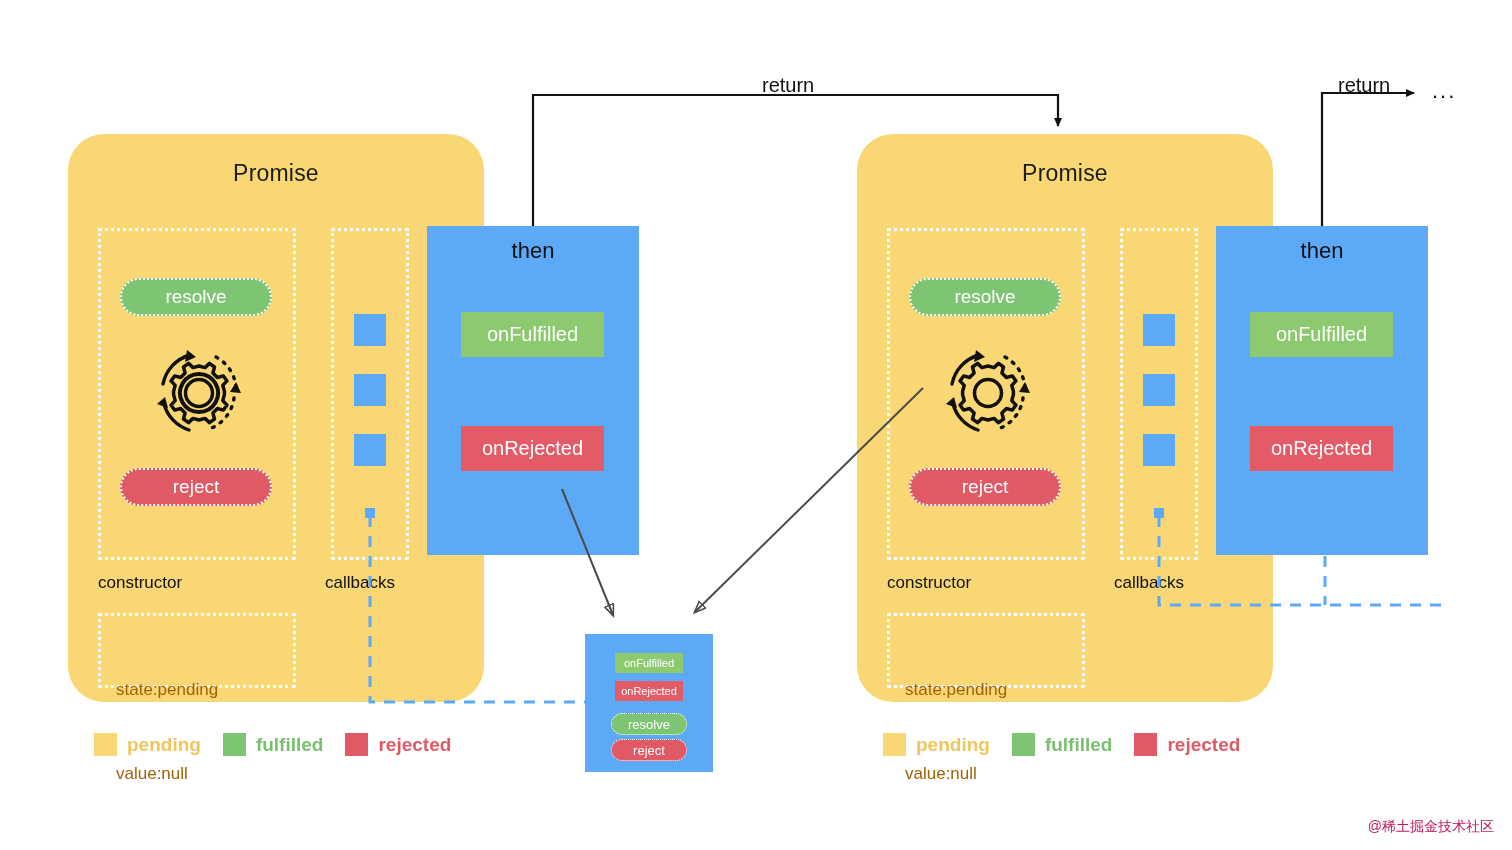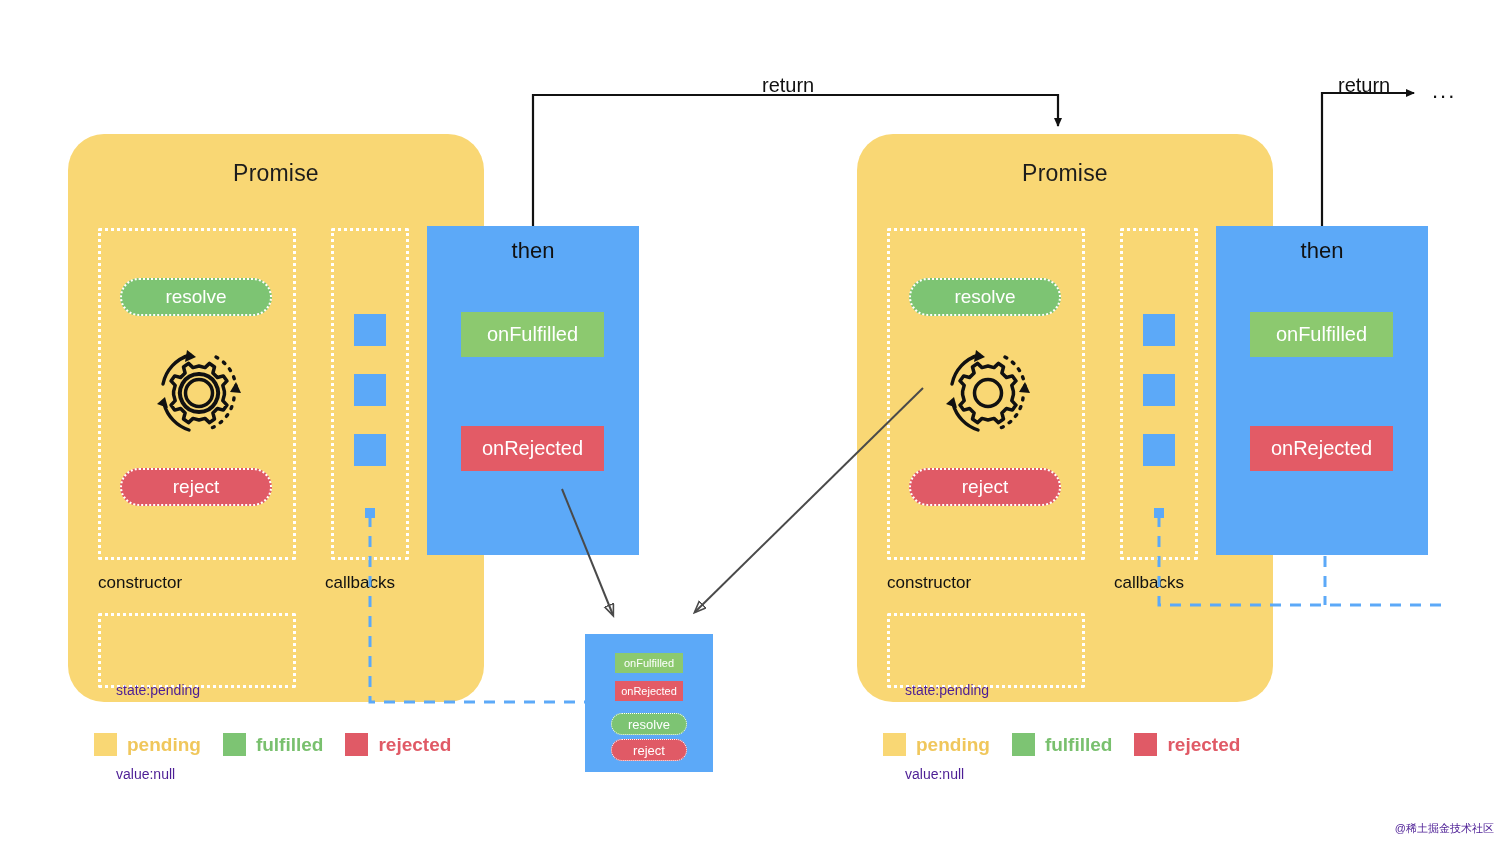--- a/index.html
+++ b/index.html
@@ -65,22 +65,22 @@
   
   .caption {
     position: absolute;
     font-size: 17px;
     color: #111;
     text-align: left;
   }
   
   .state-text {
     position: absolute;
-    color: #4c1d95;
-    font-size: 14px;
+    color: #a16207;
+    font-size: 17px;
     line-height: 28px;
     white-space: pre;
   }
   
   .cb-square {
     position: absolute;
     background: #5CA9F8;
     width: 32px;
     height: 32px;
   }
@@ -175,22 +175,22 @@
     position: absolute;
     font-size: 22px;
     color: #111;
     letter-spacing: 2px;
   }
   
   .watermark {
     position: absolute;
     right: 18px;
     bottom: 14px;
-    font-size: 11px;
-    color: #4c1d95;
+    font-size: 14px;
+    color: #be185d;
   }
   svg.overlay {
     position: absolute;
     left: 0; top: 0;
     width: 1512px;
     height: 850px;
     pointer-events: none;
   }
 </style>
 </head>

